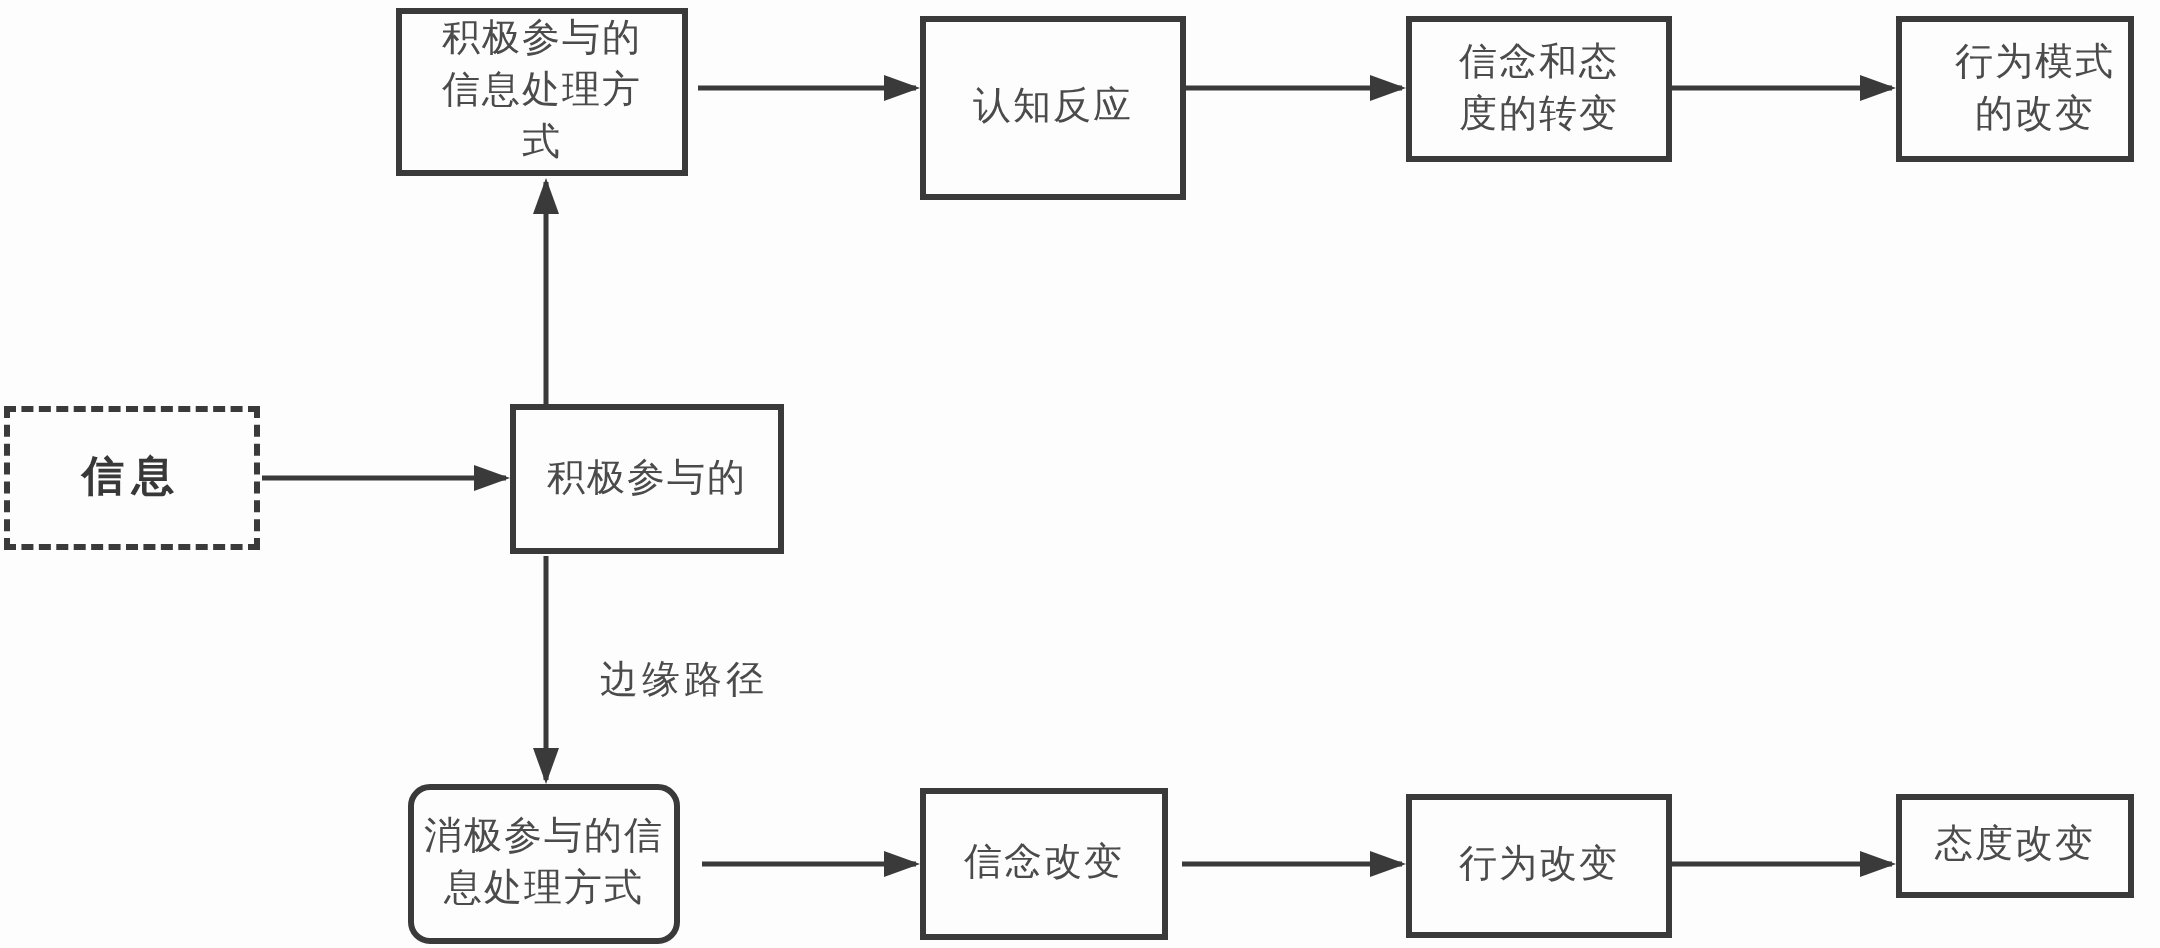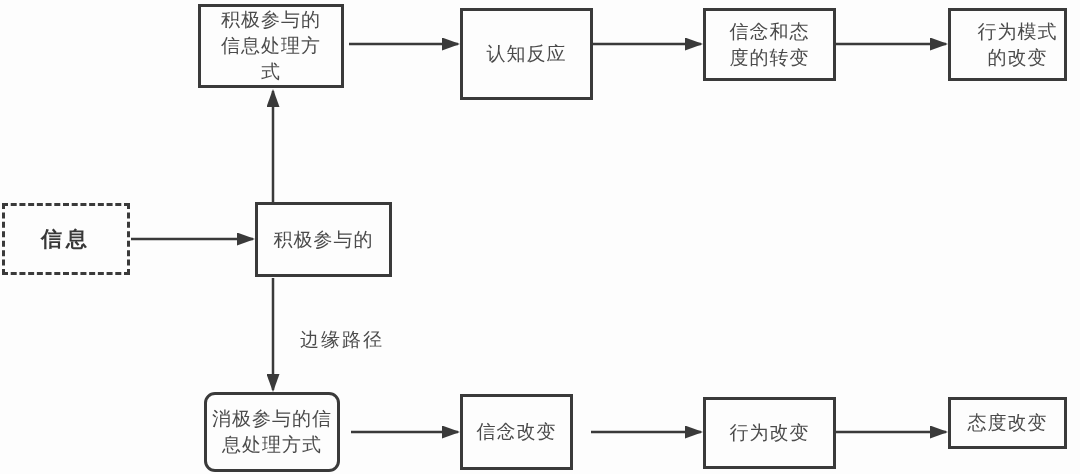--- a/index.html
+++ b/index.html
@@ -89,19 +89,19 @@
   <div class="node dashed" style="left:2px; top:203px; width:128px; height:72px;">信息</div>
 
   <div class="node" style="left:255px; top:202px; width:137px; height:75px;">积极参与的</div>
 
 
   <div class="edge-label" style="left:300px; top:327px;">边缘路径</div>
 
   <div class="node" style="left:204px; top:392px; width:136px; height:80px;border-radius:11px;">消极参与的信
 息处理方式</div>
 
-  <div class="node" style="left:460px; top:394px; width:113px; height:76px;">信念改变</div>
+  <div class="node" style="left:460px; top:394px; width:124px; height:76px;">信念改变</div>
 
   <div class="node" style="left:703px; top:397px; width:133px; height:72px;text-align:center;">行为改变</div>
 
   <div class="node" style="left:948px; top:397px; width:119px; height:52px;">态度改变</div>
 
 </div>
 
 </body></html>

